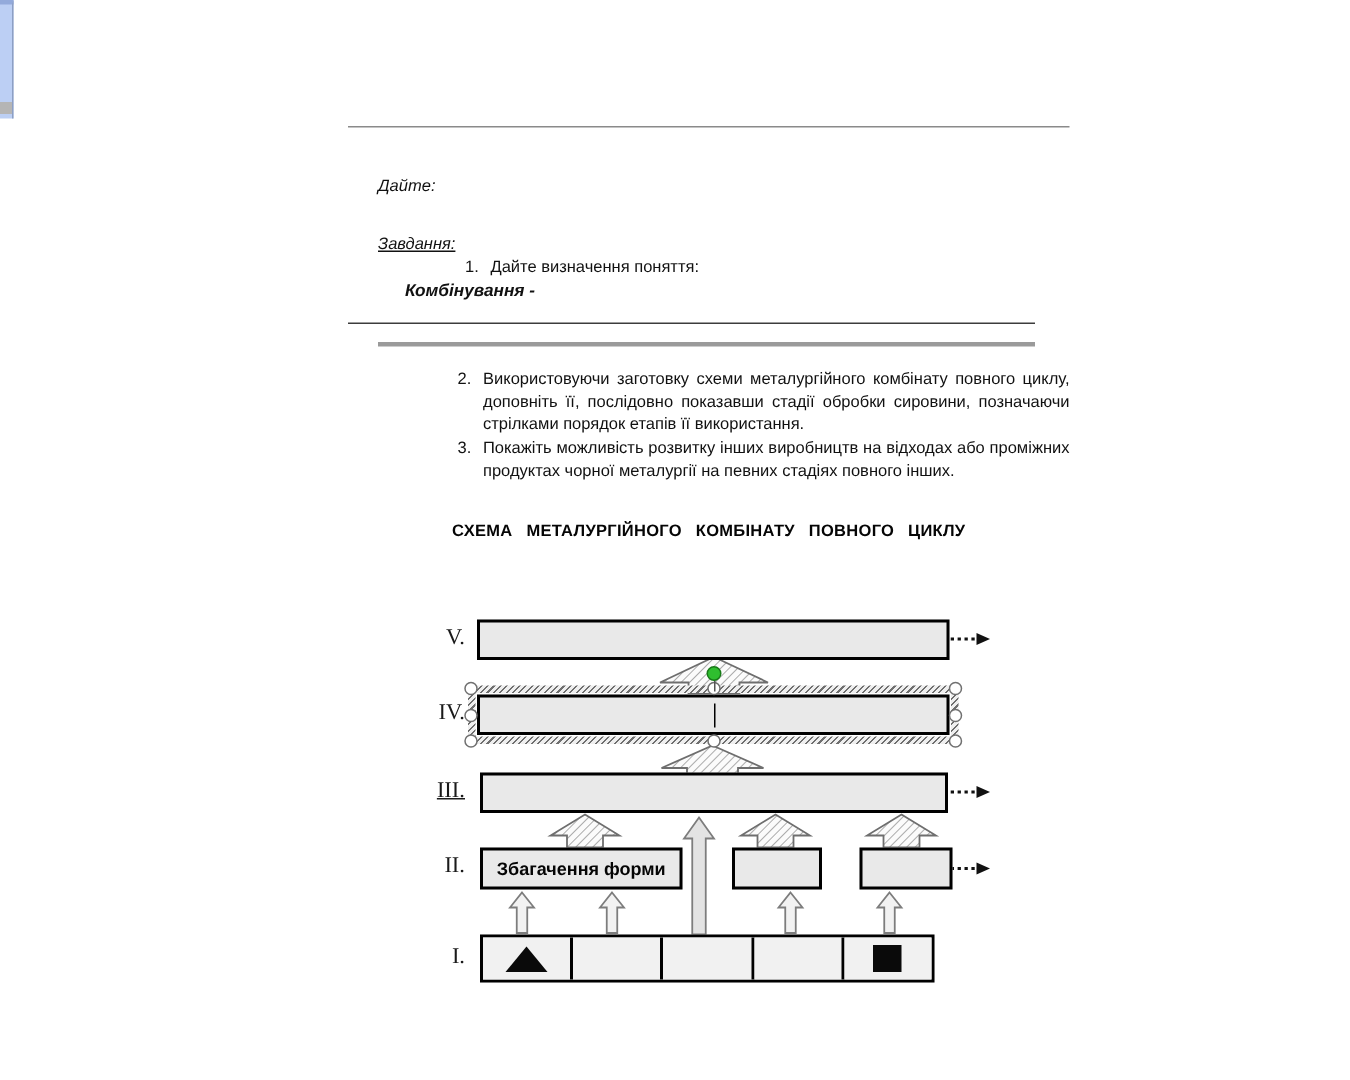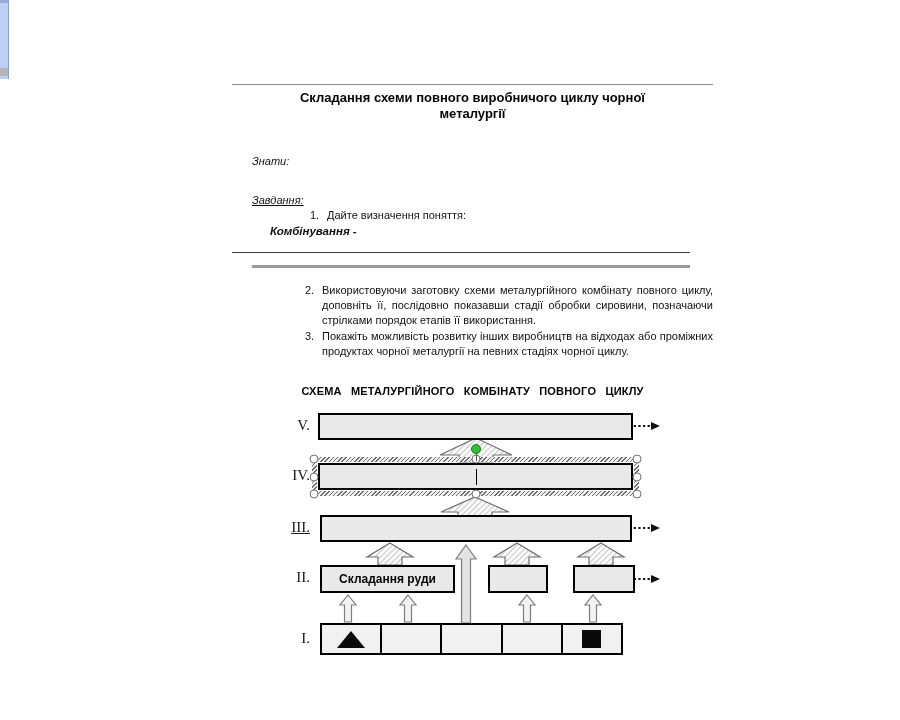--- a/index.html
+++ b/index.html
@@ -61,44 +61,43 @@
   .rot-handle{position:absolute;left:244px;top:44px;width:8px;height:8px;border-radius:50%;border:1px solid #177a17;z-index:5;transform:translate(-50%,-50%);}
 </style>
 </head>
 <body>
 
 <div class="win-edge"></div>
 <div class="win-edge-foot"></div>
 
 <div class="doc">
   <div class="hairline"></div>
-  <div class="doc-title">Складання схеми повного виробничого циклу чорної металургії</div>
 
-  <div class="lbl-italic meta-label">Знати:</div>
+  <div class="lbl-italic meta-label">Дайте:</div>
 
   <div class="lbl-italic tasks-label">Завдання:</div>
 
   <div class="task-row t1">
     <div class="num">1.</div>
     <div class="txt">Дайте визначення поняття:</div>
   </div>
 
   <div class="term">Комбінування -</div>
 
   <div class="blank1"></div>
   <div class="blank2"></div>
 
   <div class="task-row t23 t2">
     <div class="num">2.</div>
     <div class="txt">Використовуючи заготовку схеми металургійного комбінату повного циклу, доповніть її, послідовно показавши стадії обробки сировини, позначаючи стрілками порядок етапів її використання.</div>
   </div>
 
   <div class="task-row t23">
     <div class="num">3.</div>
-    <div class="txt">Покажіть можливість розвитку інших виробництв на відходах або проміжних продуктах чорної металургії на певних стадіях чорної циклу.</div>
+    <div class="txt">Покажіть можливість розвитку інших виробництв на відходах або проміжних продуктах чорної металургії на певних стадіях повного інших.</div>
   </div>
 
   <div class="scheme-title">СХЕМА МЕТАЛУРГІЙНОГО КОМБІНАТУ ПОВНОГО ЦИКЛУ</div>
 </div>
 
 <div class="diagram">
 
   <svg class="dg-svg" width="481" height="262" viewBox="0 0 481 262">
     <defs>
       <pattern id="hatch" width="4" height="4" patternUnits="userSpaceOnUse" patternTransform="rotate(45)">
@@ -142,21 +141,21 @@
 
   <div class="box bV"></div>
 
   <div class="box bIV">
     <div class="caret"></div>
   </div>
 
   <div class="box bIII"></div>
 
   <div class="box bII1">
-    <span>Складання руди</span>
+    <span>Збагачення форми</span>
   </div>
   <div class="box bII2"></div>
   <div class="box bII3"></div>
 
   <div class="box rowI">
     <div class="cellI">
         <div class="tri"></div>
       </div>
     <div class="cellI"></div>
     <div class="cellI"></div>

